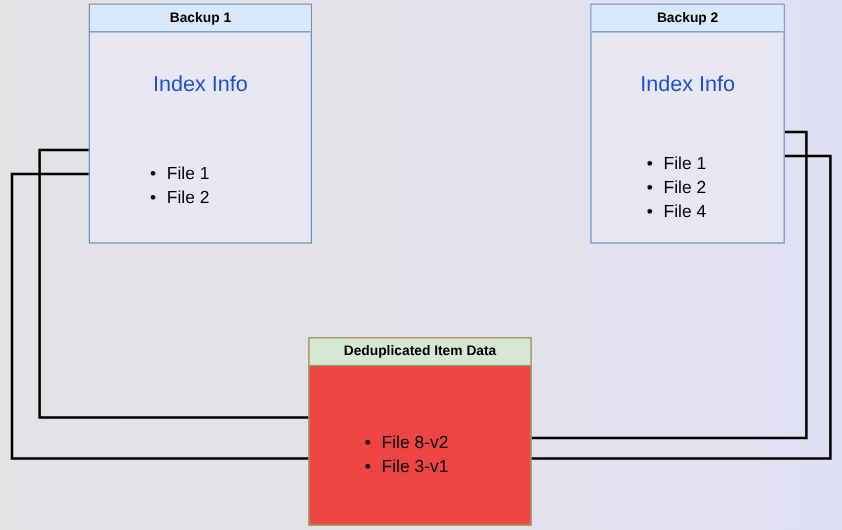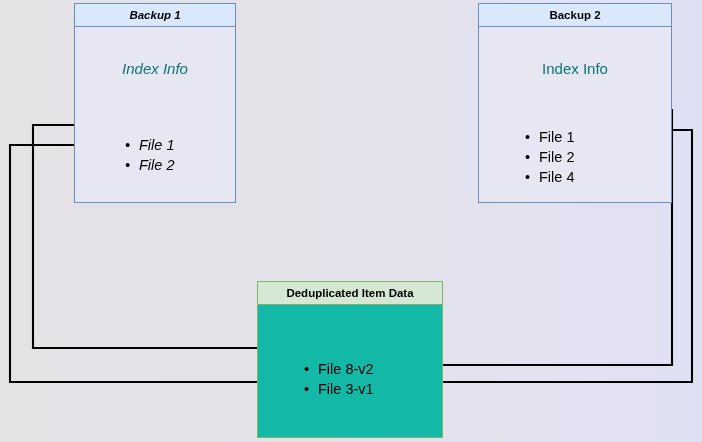--- a/index.html
+++ b/index.html
@@ -28,21 +28,21 @@
     pointer-events: none;
   }
   .node {
     position: absolute;
     box-sizing: border-box;
     border: 1px solid #6c8ebf;
     background: #e7e7f3;
   }
   .node.dedup {
     border: 1px solid #82b366;
-    background: #14b8a6;
+    background: #ef4444;
   }
   .node-header {
     box-sizing: border-box;
     height: 23px;
     line-height: 22px;
     text-align: center;
     font-weight: bold;
     font-size: 11.5px;
     color: #000000;
     background: #dae8fc;
@@ -55,22 +55,22 @@
   .node-body {
     position: relative;
     height: calc(100% - 23px);
   }
   .index-label {
     position: absolute;
     left: 0;
     right: 0;
     top: 33px;
     text-align: center;
-    font-size: 15px;
-    color: #0f766e;
+    font-size: 18px;
+    color: #1d4ed8;
   }
   .file-list {
     position: absolute;
     list-style: none;
     margin: 0;
     padding: 0;
   }
   .file-list li {
     position: relative;
     font-size: 14.5px;
@@ -79,22 +79,22 @@
     padding-left: 16px;
     white-space: nowrap;
   }
   .file-list li::before {
     content: "\2022";
     position: absolute;
     left: 2px;
     top: 0;
     font-size: 14.5px;
   }
-  #backup1 { left: 74px;  top: 3px;   width: 162px; height: 200px; font-style: italic; }
-  #backup2 { left: 478px; top: 3px;   width: 194px; height: 200px; }
+  #backup1 { left: 74px;  top: 3px;   width: 186px; height: 200px; }
+  #backup2 { left: 492px; top: 3px;   width: 162px; height: 200px; }
   #dedup   { left: 257px; top: 281px; width: 186px; height: 157px; }
   #backup1 .file-list { left: 48px; top: 108px; }
   #backup2 .file-list { left: 44px; top: 100px; }
   #dedup   .file-list { left: 44px; top: 54px; }
 </style>
 </head>
 <body>
 
 <div id="canvas">
 

